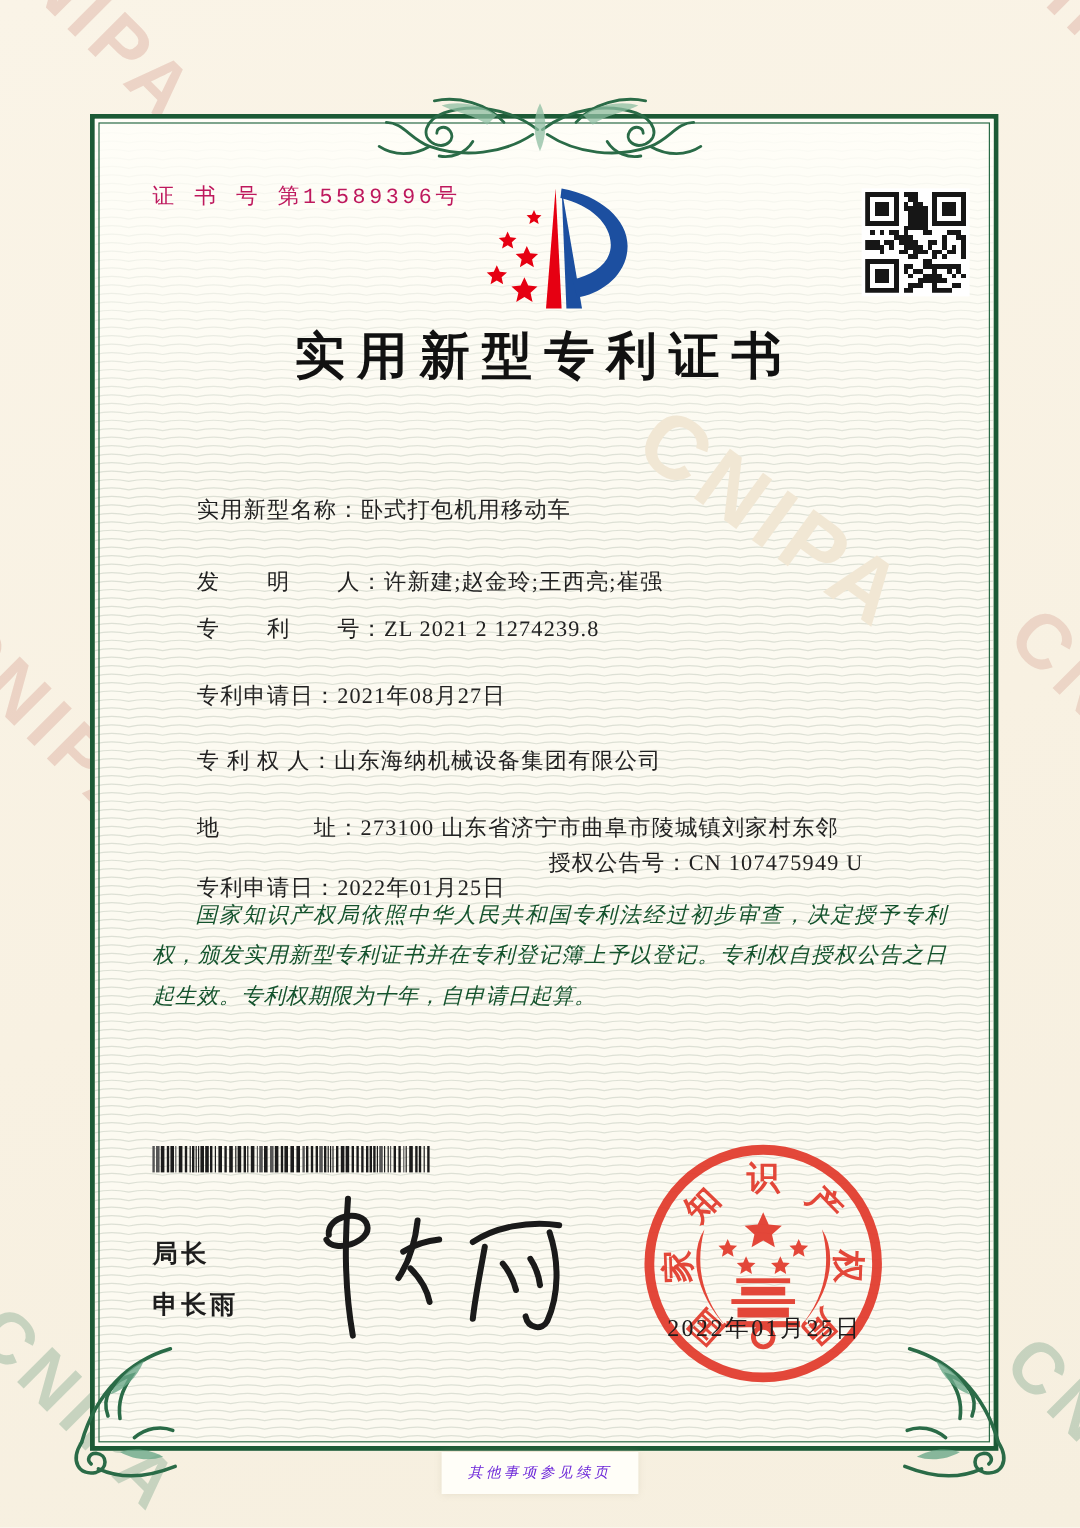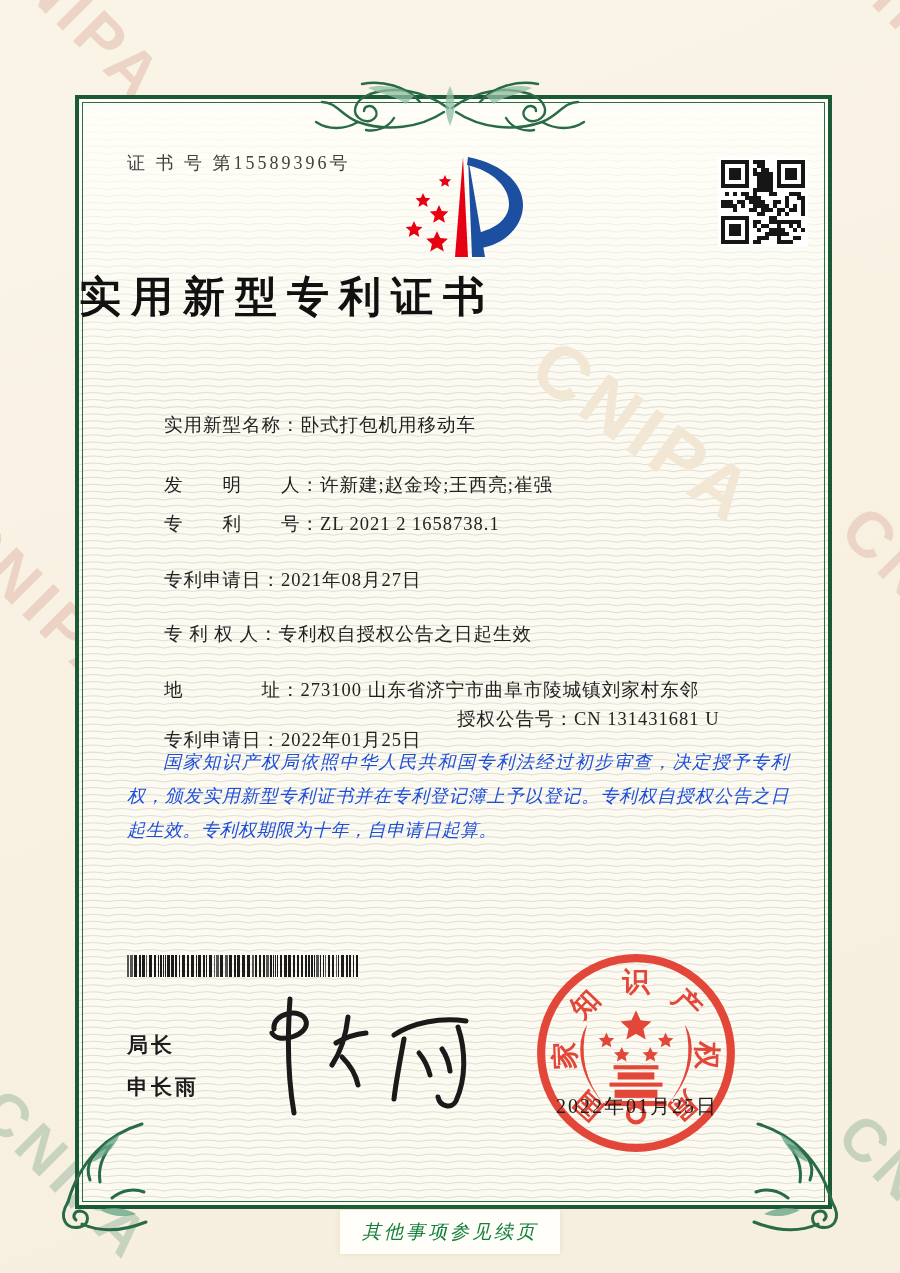--- a/index.html
+++ b/index.html
@@ -14,47 +14,47 @@
   }
   .frame{
     position:absolute;left:75px;top:95px;width:749px;height:1106px;
     border:4px solid #1c5a36;background:#fcfaf1;z-index:2;
   }
   .frame-inner-line{position:absolute;inset:3px;border:1px solid #2a6b47;pointer-events:none;}
   .waves{position:absolute;inset:0;width:100%;height:100%;}
   .topfade{position:absolute;left:0;top:0;width:100%;height:300px;
     background:linear-gradient(180deg,rgba(255,254,248,.95) 0%,rgba(255,254,248,0) 100%);pointer-events:none;}
   .content{position:absolute;inset:0;z-index:3;}
-  .cert-no{position:absolute;left:48px;top:52px;font-size:18px;letter-spacing:3px;color:#404040;}
+  .cert-no{position:absolute;left:48px;top:52px;font-size:18px;letter-spacing:3px;color:#be185d;font-family:Liberation Mono, monospace;}
   .logo{position:absolute;left:294px;top:50px;}
   .qr{position:absolute;left:639px;top:58px;width:84px;height:84px;background:#fff;padding:3px;}
-  .title{position:absolute;left:0;top:170px;width:100%;text-align:left;
+  .title{position:absolute;left:0;top:170px;width:100%;text-align:center;
     font-size:42px;font-weight:bold;letter-spacing:10px;color:#111;}
   .rows{position:absolute;left:48px;top:280px;width:670px;}
   .row{position:absolute;left:0;font-size:18.5px;white-space:pre;color:#222;}
   .row .lab{display:inline-block;letter-spacing:1px;}
   .row .val{letter-spacing:1px;}
   .grant-pair2{position:absolute;left:330px;top:0;white-space:pre;}
   .body-text{position:absolute;left:48px;top:646px;width:662px;
-    font-size:18px;line-height:34px;font-style:italic;color:#1d4ed8;letter-spacing:.5px;text-align:justify;font-family:Liberation Serif, serif;}
+    font-size:18px;line-height:34px;font-style:italic;color:#14532d;letter-spacing:.5px;text-align:justify;font-family:Liberation Serif, serif;}
   .body-text p{margin:0;text-indent:2em;}
   .barcode{position:absolute;left:48px;top:856px;width:236px;height:22px;font-size:0;}
   .barcode span{display:inline-block;height:100%;vertical-align:top;}
   .director{position:absolute;left:48px;font-family:"Liberation Sans",sans-serif;
     font-weight:bold;font-size:21px;color:#1d1d1d;letter-spacing:3px;}
   .signature{position:absolute;left:165px;top:888px;}
   .seal{position:absolute;left:455px;top:852px;width:204px;height:204px;opacity:.93;}
   .seal-date{position:absolute;left:468px;top:994px;width:180px;text-align:center;
     font-size:20px;color:#1c1c1c;letter-spacing:2px;white-space:pre;}
   .page-info{position:absolute;left:0;top:1060px;width:100%;text-align:center;
     font-size:16px;color:#333;letter-spacing:2px;}
   .footer-note{
     position:absolute;left:50%;top:1210px;transform:translateX(-50%);
-    background:#fffef8;padding:9px 22px;font-size:19px;font-style:italic;
-    letter-spacing:3px;color:#15803d;z-index:4;box-shadow:0 0 6px rgba(180,170,140,.25);
+    background:#fffef8;padding:9px 22px;font-size:12px;font-style:italic;
+    letter-spacing:3px;color:#6d28d9;z-index:4;box-shadow:0 0 6px rgba(180,170,140,.25);
   }
   .ornament{position:absolute;z-index:5;pointer-events:none;}
 </style>
 </head>
 <body>
 
 <div class="wm" style="left:-38px;top:-26px;font-size:64px;color:rgba(205,140,125,.30);transform:rotate(45deg);">CNIPA</div>
 <div class="wm" style="left:778px;top:-44px;font-size:64px;color:rgba(205,140,125,.30);transform:rotate(45deg);">CNIPA</div>
 <div class="wm" style="left:-72px;top:565px;font-size:64px;color:rgba(205,140,125,.30);transform:rotate(45deg);">CNIPA</div>
 <div class="wm" style="left:820px;top:560px;font-size:64px;color:rgba(205,140,125,.28);transform:rotate(45deg);">CNIPA</div>
@@ -481,34 +481,34 @@
     <div class="title">实用新型专利证书</div>
 
     <div class="rows">
       <div class="row" style="top:12px">
         <span class="lab">实用新型名称：</span><span class="val">卧式打包机用移动车</span>
       </div>
       <div class="row" style="top:72px">
         <span class="lab">发　　明　　人：</span><span class="val">许新建;赵金玲;王西亮;崔强</span>
       </div>
       <div class="row" style="top:111px">
-        <span class="lab">专　　利　　号：</span><span class="val">ZL 2021 2 1658738.1</span>
+        <span class="lab">专　　利　　号：</span><span class="val">ZL 2021 2 1274239.8</span>
       </div>
       <div class="row" style="top:167px">
         <span class="lab">专利申请日：</span><span class="val">2021年08月27日</span>
       </div>
       <div class="row" style="top:221px">
-        <span class="lab">专 利 权 人：</span><span class="val">专利权自授权公告之日起生效</span>
+        <span class="lab">专 利 权 人：</span><span class="val">山东海纳机械设备集团有限公司</span>
       </div>
       <div class="row" style="top:277px">
         <span class="lab">地　　　　址：</span><span class="val">273100 山东省济宁市曲阜市陵城镇刘家村东邻</span>
       </div>
       <div class="row" style="top:327px">
         <span class="lab">专利申请日：</span><span class="val">2022年01月25日</span>
-        <span class="grant-pair2"><span class="lab">授权公告号：</span><span class="val">CN 131431681 U</span></span>
+        <span class="grant-pair2"><span class="lab">授权公告号：</span><span class="val">CN 107475949 U</span></span>
       </div>
     </div>
 
     <div class="body-text">
       <p>国家知识产权局依照中华人民共和国专利法经过初步审查，决定授予专利权，颁发实用新型专利证书并在专利登记簿上予以登记。专利权自授权公告之日起生效。专利权期限为十年，自申请日起算。</p>
     </div>
 
     <div class="barcode" id="barcode"><span style="width: 2px; background: rgb(85, 85, 85);"></span><span style="width: 1px;"></span><span style="width: 3px; background: rgb(85, 85, 85);"></span><span style="width: 1px;"></span><span style="width: 3px; background: rgb(27, 27, 27);"></span><span style="width: 2px;"></span><span style="width: 2px; background: rgb(27, 27, 27);"></span><span style="width: 1px;"></span><span style="width: 3px; background: rgb(27, 27, 27);"></span><span style="width: 1px;"></span><span style="width: 1px; background: rgb(85, 85, 85);"></span><span style="width: 2px;"></span><span style="width: 3px; background: rgb(27, 27, 27);"></span><span style="width: 2px;"></span><span style="width: 2px; background: rgb(27, 27, 27);"></span><span style="width: 2px;"></span><span style="width: 1px; background: rgb(27, 27, 27);"></span><span style="width: 1px;"></span><span style="width: 2px; background: rgb(27, 27, 27);"></span><span style="width: 1px;"></span><span style="width: 1px; background: rgb(27, 27, 27);"></span><span style="width: 1px;"></span><span style="width: 1px; background: rgb(27, 27, 27);"></span><span style="width: 1px;"></span><span style="width: 3px; background: rgb(27, 27, 27);"></span><span style="width: 1px;"></span><span style="width: 3px; background: rgb(27, 27, 27);"></span><span style="width: 1px;"></span><span style="width: 2px; background: rgb(27, 27, 27);"></span><span style="width: 2px;"></span><span style="width: 1px; background: rgb(27, 27, 27);"></span><span style="width: 2px;"></span><span style="width: 3px; background: rgb(27, 27, 27);"></span><span style="width: 2px;"></span><span style="width: 2px; background: rgb(27, 27, 27);"></span><span style="width: 2px;"></span><span style="width: 3px; background: rgb(27, 27, 27);"></span><span style="width: 2px;"></span><span style="width: 1px; background: rgb(27, 27, 27);"></span><span style="width: 1px;"></span><span style="width: 3px; background: rgb(27, 27, 27);"></span><span style="width: 2px;"></span><span style="width: 2px; background: rgb(27, 27, 27);"></span><span style="width: 1px;"></span><span style="width: 1px; background: rgb(27, 27, 27);"></span><span style="width: 2px;"></span><span style="width: 3px; background: rgb(27, 27, 27);"></span><span style="width: 2px;"></span><span style="width: 1px; background: rgb(85, 85, 85);"></span><span style="width: 1px;"></span><span style="width: 3px; background: rgb(85, 85, 85);"></span><span style="width: 1px;"></span><span style="width: 3px; background: rgb(27, 27, 27);"></span><span style="width: 2px;"></span><span style="width: 3px; background: rgb(85, 85, 85);"></span><span style="width: 1px;"></span><span style="width: 3px; background: rgb(27, 27, 27);"></span><span style="width: 2px;"></span><span style="width: 2px; background: rgb(27, 27, 27);"></span><span style="width: 1px;"></span><span style="width: 3px; background: rgb(27, 27, 27);"></span><span style="width: 2px;"></span><span style="width: 3px; background: rgb(27, 27, 27);"></span><span style="width: 2px;"></span><span style="width: 3px; background: rgb(27, 27, 27);"></span><span style="width: 2px;"></span><span style="width: 2px; background: rgb(85, 85, 85);"></span><span style="width: 1px;"></span><span style="width: 2px; background: rgb(27, 27, 27);"></span><span style="width: 2px;"></span><span style="width: 2px; background: rgb(27, 27, 27);"></span><span style="width: 2px;"></span><span style="width: 2px; background: rgb(27, 27, 27);"></span><span style="width: 1px;"></span><span style="width: 3px; background: rgb(85, 85, 85);"></span><span style="width: 1px;"></span><span style="width: 2px; background: rgb(27, 27, 27);"></span><span style="width: 1px;"></span><span style="width: 1px; background: rgb(27, 27, 27);"></span><span style="width: 1px;"></span><span style="width: 1px; background: rgb(27, 27, 27);"></span><span style="width: 1px;"></span><span style="width: 1px; background: rgb(27, 27, 27);"></span><span style="width: 2px;"></span><span style="width: 2px; background: rgb(27, 27, 27);"></span><span style="width: 2px;"></span><span style="width: 3px; background: rgb(27, 27, 27);"></span><span style="width: 1px;"></span><span style="width: 3px; background: rgb(27, 27, 27);"></span><span style="width: 2px;"></span><span style="width: 2px; background: rgb(27, 27, 27);"></span><span style="width: 2px;"></span><span style="width: 2px; background: rgb(27, 27, 27);"></span><span style="width: 2px;"></span><span style="width: 2px; background: rgb(27, 27, 27);"></span><span style="width: 2px;"></span><span style="width: 2px; background: rgb(27, 27, 27);"></span><span style="width: 1px;"></span><span style="width: 2px; background: rgb(27, 27, 27);"></span><span style="width: 1px;"></span><span style="width: 2px; background: rgb(27, 27, 27);"></span><span style="width: 1px;"></span><span style="width: 1px; background: rgb(27, 27, 27);"></span><span style="width: 1px;"></span><span style="width: 3px; background: rgb(85, 85, 85);"></span><span style="width: 1px;"></span><span style="width: 1px; background: rgb(27, 27, 27);"></span><span style="width: 2px;"></span><span style="width: 1px; background: rgb(27, 27, 27);"></span><span style="width: 1px;"></span><span style="width: 1px; background: rgb(85, 85, 85);"></span><span style="width: 2px;"></span><span style="width: 2px; background: rgb(27, 27, 27);"></span><span style="width: 2px;"></span><span style="width: 2px; background: rgb(27, 27, 27);"></span><span style="width: 2px;"></span><span style="width: 1px; background: rgb(85, 85, 85);"></span><span style="width: 1px;"></span><span style="width: 1px; background: rgb(27, 27, 27);"></span><span style="width: 2px;"></span><span style="width: 3px; background: rgb(27, 27, 27);"></span><span style="width: 2px;"></span><span style="width: 2px; background: rgb(27, 27, 27);"></span><span style="width: 1px;"></span><span style="width: 2px; background: rgb(27, 27, 27);"></span><span style="width: 2px;"></span><span style="width: 1px; background: rgb(27, 27, 27);"></span><span style="width: 2px;"></span><span style="width: 2px; background: rgb(27, 27, 27);"></span><span style="width: 2px;"></span></div>
 
     <div class="director" style="top:932px">局长</div>

